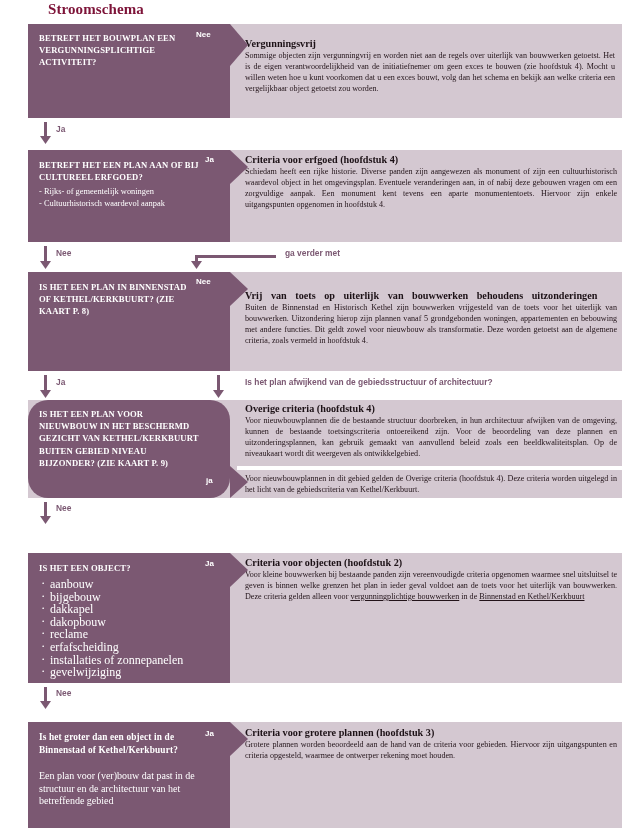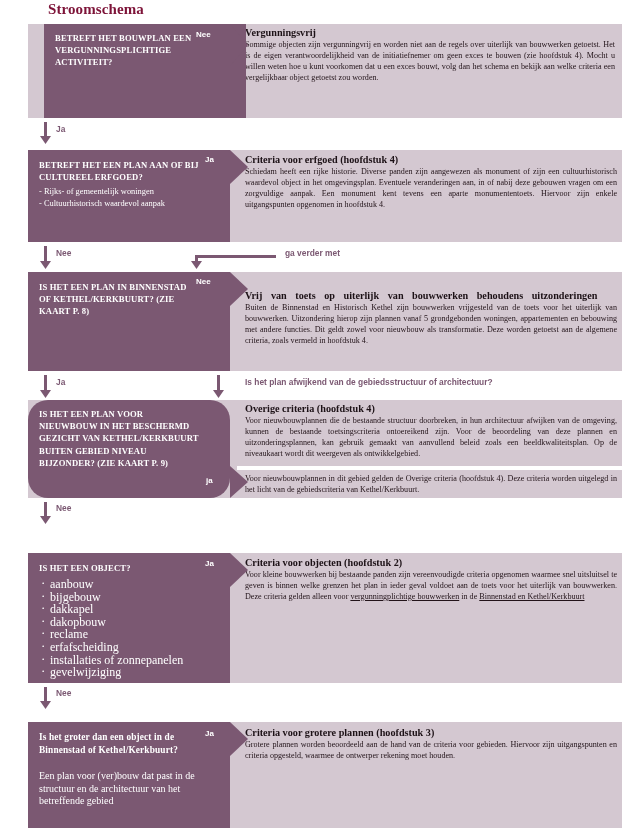--- a/index.html
+++ b/index.html
@@ -166,27 +166,27 @@
   }
 </style>
 </head>
 <body>
 
 <div id="canvas">
 
   <div class="title">Stroomschema</div>
 
   <div class="light-panel" style="left:28px; top:24px; width:594px; height:94px;"></div>
-  <div class="dark-box" style="top:24px; width:202px; height:94px;margin-left:16px;">
+  <div class="dark-box" style="top:24px; width:202px; height:94px;">
     <div class="q-title" style="position:absolute; left:11px; top:8px; width:150px;">BETREFT HET BOUWPLAN EEN VERGUNNINGSPLICHTIGE ACTIVITEIT?</div>
   </div>
   <div class="chev" style="left:230px; top:24px; height:42px;"></div>
   <div class="ans-inline" style="left:196px; top:30px;">Nee</div>
 
-  <div style="position:absolute; left:245px; top:26px; width:370px;">
+  <div style="position:absolute; left:245px; top:37px; width:370px;">
     <div class="c-head">Vergunningsvrij</div>
     <div class="c-body" style="margin-top:1px;">Sommige objecten zijn vergunningvrij en worden niet aan de regels over uiterlijk van bouwwerken getoetst. Het is de eigen verantwoordelijkheid van de initiatiefnemer om geen exces te bouwen (zie hoofdstuk 4). Mocht u willen weten hoe u kunt voorkomen dat u een exces bouwt, volg dan het schema en bekijk aan welke criteria een vergelijkbaar object getoetst zou worden.</div>
   </div>
 
   <div class="arrow-down" style="left:40px; top:122px; height:22px;">
     <div class="stem" style="height:16px;"></div>
     <div class="head" style="top:14px;"></div>
   </div>
   <div class="conn-label" style="left:56px; top:124px;">Ja</div>
 

